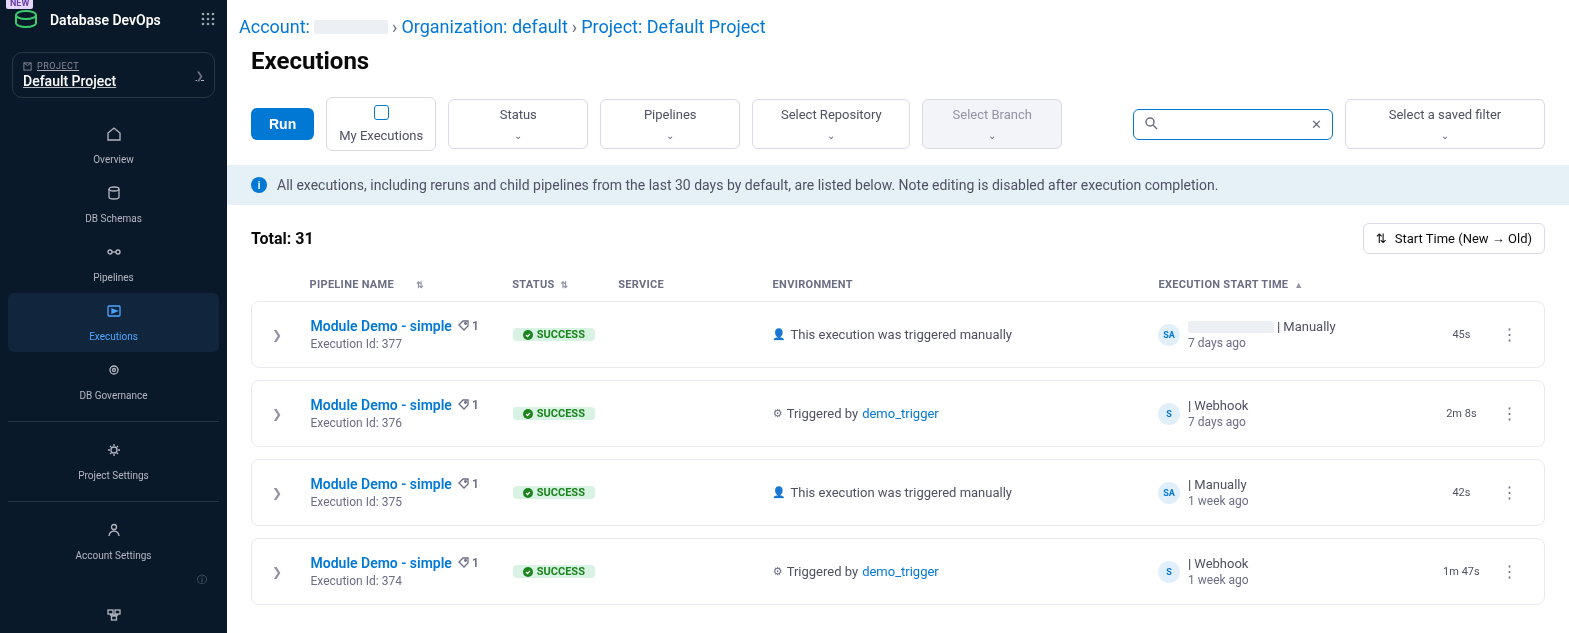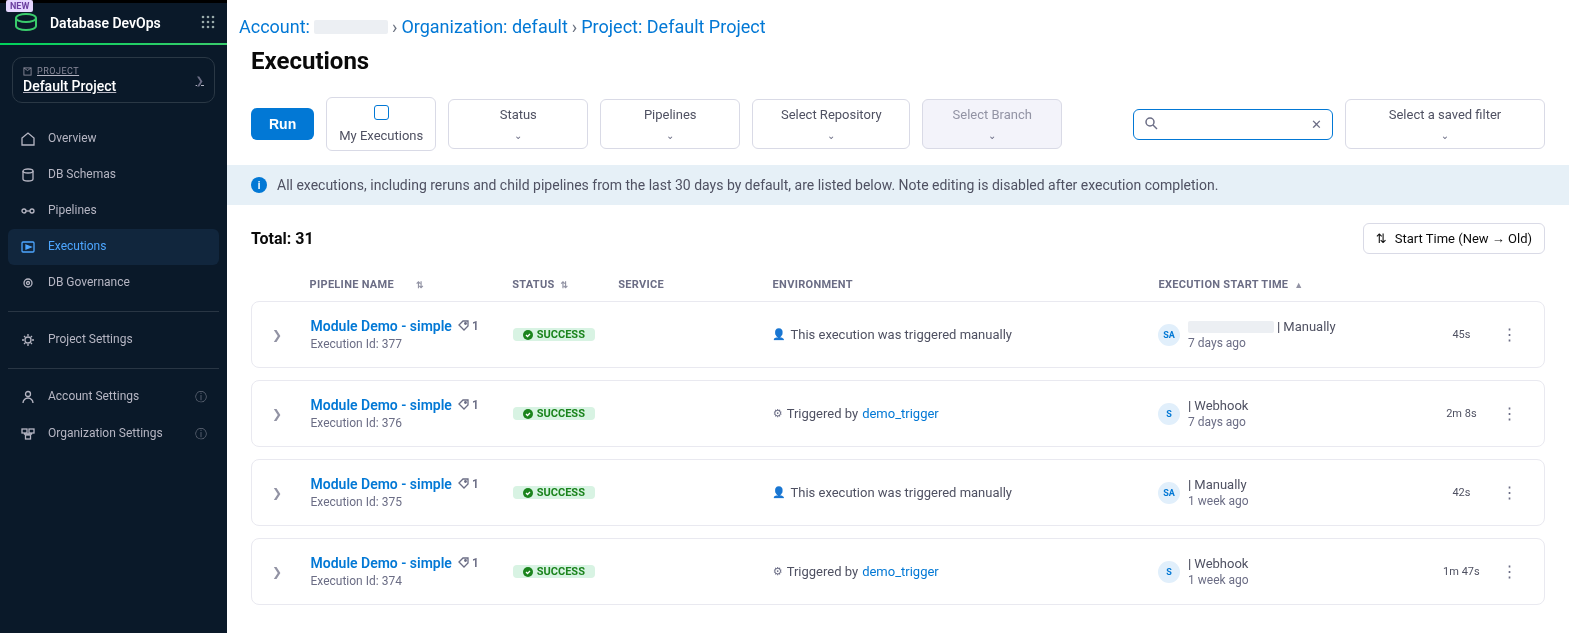--- a/index.html
+++ b/index.html
@@ -14,21 +14,21 @@
 .brand-title { color: #fff; font-weight: 600; font-size: 14px; flex: 1; }
 .new-badge { position: absolute; top: -3px; left: 6px; background: #e6d7ff; color: #6b3fa0; font-size: 9px; font-weight: 700; padding: 1px 4px; border-radius: 2px; }
 .apps-icon { color: #9aa; cursor: pointer; }
 .green-line { height: 2px; background: linear-gradient(90deg, #00d25b, #3acc6c); margin: 0 0 12px 0; }
 
 .project-box { margin: 0 12px 14px 12px; border: 1px solid #2a3845; border-radius: 10px; padding: 8px 10px; display: flex; align-items: center; justify-content: space-between; cursor: pointer; text-decoration: underline; }
 .project-label { font-size: 9px; color: #8a8a9a; letter-spacing: 0.5px; display: flex; align-items: center; gap: 5px;}
 .project-name { color: #fff; font-size: 14px; font-weight: 500; margin-top: 2px; }
 
 .nav { padding: 4px 8px; }
-.nav-item { display: flex; gap: 12px; padding: 10px 12px; border-radius: 6px; cursor: pointer; color: #b6b6c3; font-size: 12px; }
+.nav-item { display: flex; align-items: center; gap: 12px; padding: 10px 12px; border-radius: 6px; cursor: pointer; color: #b6b6c3; font-size: 10px; flex-direction: column; }
 .nav-item.active { background: #11263d; color: #4da6ff; }
 .nav-item .icon { width: 16px; height: 16px; display: flex; align-items: center; justify-content: center; flex-shrink: 0; }
 .nav-divider { height: 1px; background: #293644; margin: 10px 0; }
 .nav-item .info-icon { margin-left: auto; opacity: 0.5; }
 
 
 .main { flex: 1; background: #fff; overflow-y: auto; position: relative;}
 .breadcrumbs { padding: 16px 24px 6px 12px; color: #0278d5; font-size: 18px; display: flex; align-items: center; gap: 4px; }
 .breadcrumbs .sep { color: #6b7280; }
 .breadcrumbs a { color: #0278d5; text-decoration: none; cursor: pointer; }

